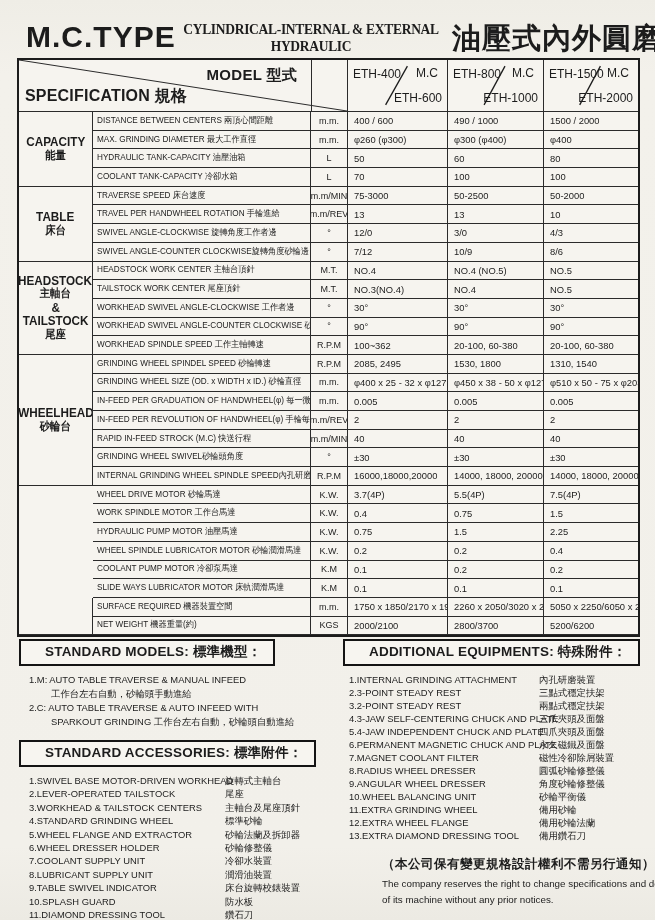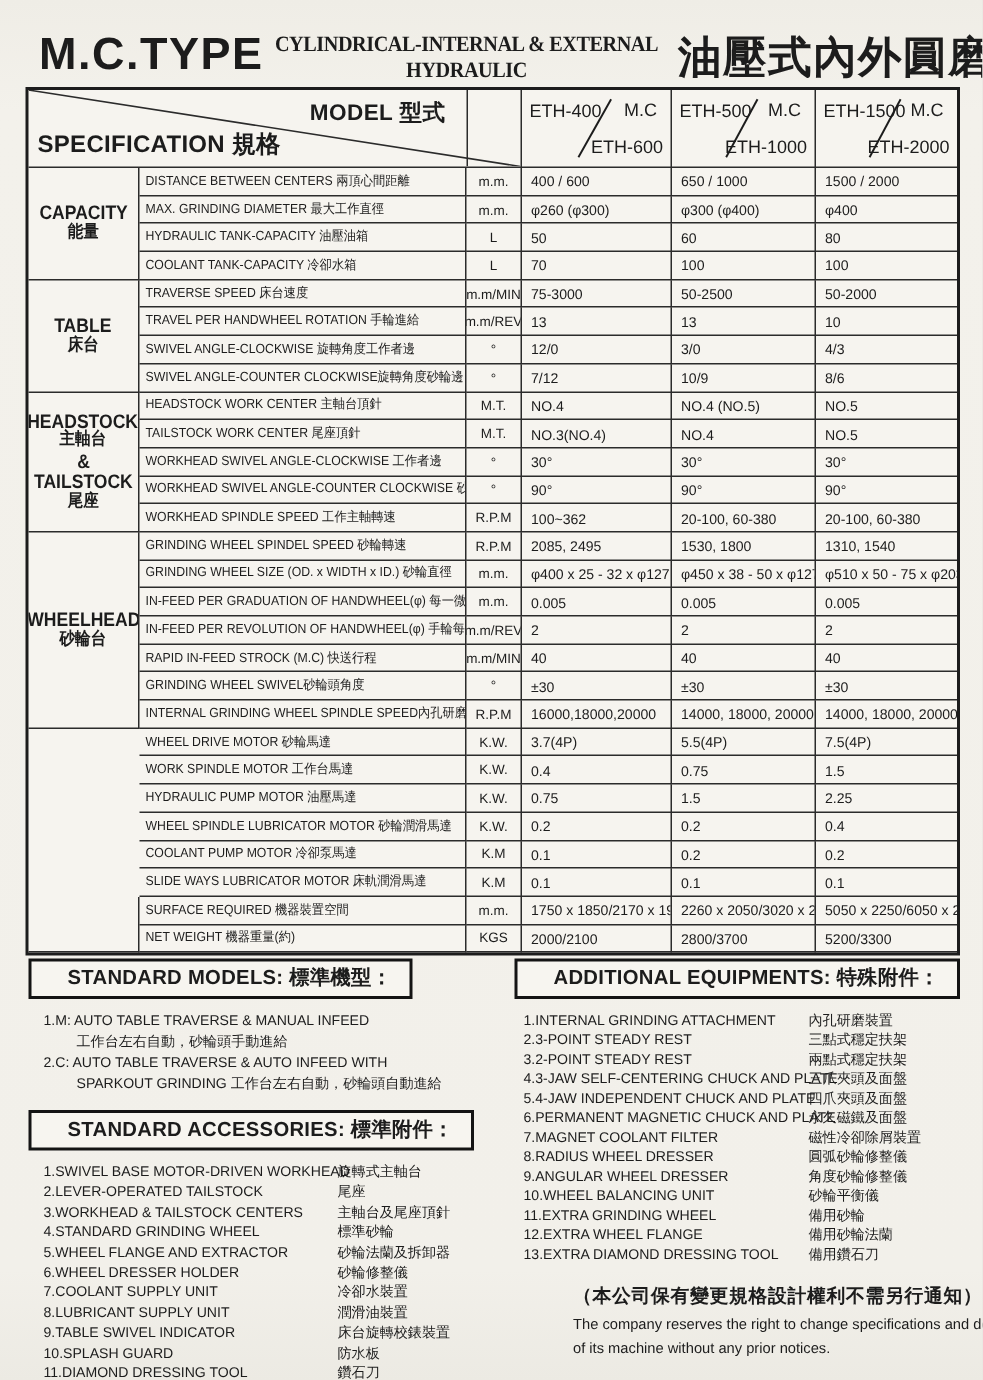--- a/index.html
+++ b/index.html
@@ -80,21 +80,21 @@
           <line x1="38" y1="88" x2="60" y2="12" stroke="#1c1c1c" stroke-width="1.3" vector-effect="non-scaling-stroke"></line>
         </svg>
       <span class="m-top">ETH-400</span>
       <span class="m-mc">M.C</span>
       <span class="m-bot">ETH-600</span>
     </div>
     <div class="cell model-cell" style="grid-column:5">
       <svg viewBox="0 0 100 100" preserveAspectRatio="none">
           <line x1="38" y1="88" x2="60" y2="12" stroke="#1c1c1c" stroke-width="1.3" vector-effect="non-scaling-stroke"></line>
         </svg>
-      <span class="m-top">ETH-500</span>
+      <span class="m-top">ETH-800</span>
       <span class="m-mc">M.C</span>
       <span class="m-bot">ETH-1000</span>
     </div>
     <div class="cell model-cell no-r" style="grid-column:6">
       <svg viewBox="0 0 100 100" preserveAspectRatio="none">
           <line x1="38" y1="88" x2="60" y2="12" stroke="#1c1c1c" stroke-width="1.3" vector-effect="non-scaling-stroke"></line>
         </svg>
       <span class="m-top">ETH-1500</span>
       <span class="m-mc">M.C</span>
       <span class="m-bot">ETH-2000</span>
@@ -102,21 +102,21 @@
 
   <div class="cell group-cell" style="grid-row: 2 / span 4;">
         <div class="gline">CAPACITY</div>
         <div class="gline zh">能量</div>
       </div>
       <div class="cell name-cell" style="grid-row: 2;">
         <span>DISTANCE BETWEEN CENTERS 兩頂心間距離</span>
       </div>
       <div class="cell unit-cell" style="grid-row: 2;">m.m.</div>
       <div class="cell val-cell v1" style="grid-row: 2;">400 / 600</div>
-      <div class="cell val-cell v2" style="grid-row: 2;">650 / 1000</div>
+      <div class="cell val-cell v2" style="grid-row: 2;">490 / 1000</div>
       <div class="cell val-cell v3 no-r" style="grid-row: 2;">1500 / 2000</div>
       <div class="cell name-cell" style="grid-row: 3;">
         <span>MAX. GRINDING DIAMETER 最大工作直徑</span>
       </div>
       <div class="cell unit-cell" style="grid-row: 3;">m.m.</div>
       <div class="cell val-cell v1" style="grid-row: 3;">φ260 (φ300)</div>
       <div class="cell val-cell v2" style="grid-row: 3;">φ300 (φ400)</div>
       <div class="cell val-cell v3 no-r" style="grid-row: 3;">φ400</div>
       <div class="cell name-cell" style="grid-row: 4;">
         <span>HYDRAULIC TANK-CAPACITY 油壓油箱</span>
@@ -308,21 +308,21 @@
       <div class="cell unit-cell" style="grid-row: 28;">m.m.</div>
       <div class="cell val-cell v1" style="grid-row: 28;">1750 x 1850/2170 x 1950</div>
       <div class="cell val-cell v2" style="grid-row: 28;">2260 x 2050/3020 x 2050</div>
       <div class="cell val-cell v3 no-r" style="grid-row: 28;">5050 x 2250/6050 x 2250</div>
       <div class="cell name-cell" style="grid-row: 29;">
         <span>NET WEIGHT 機器重量(約)</span>
       </div>
       <div class="cell unit-cell" style="grid-row: 29;">KGS</div>
       <div class="cell val-cell v1" style="grid-row: 29;">2000/2100</div>
       <div class="cell val-cell v2" style="grid-row: 29;">2800/3700</div>
-      <div class="cell val-cell v3 no-r" style="grid-row: 29;">5200/3300</div>
+      <div class="cell val-cell v3 no-r" style="grid-row: 29;">5200/6200</div>
     </div>
 
   <div class="col-left">
     <div class="section-box">STANDARD MODELS:  標準機型：</div>
     <div class="models-list" id="models-list">
         <div class="l1">1.M: AUTO TABLE TRAVERSE &amp; MANUAL INFEED</div>
         <div class="l2">工作台左右自動，砂輪頭手動進給</div>
         <div class="l1">2.C: AUTO TABLE TRAVERSE &amp; AUTO INFEED  WITH</div>
         <div class="l2">SPARKOUT GRINDING  工作台左右自動，砂輪頭自動進給</div>
       </div>

